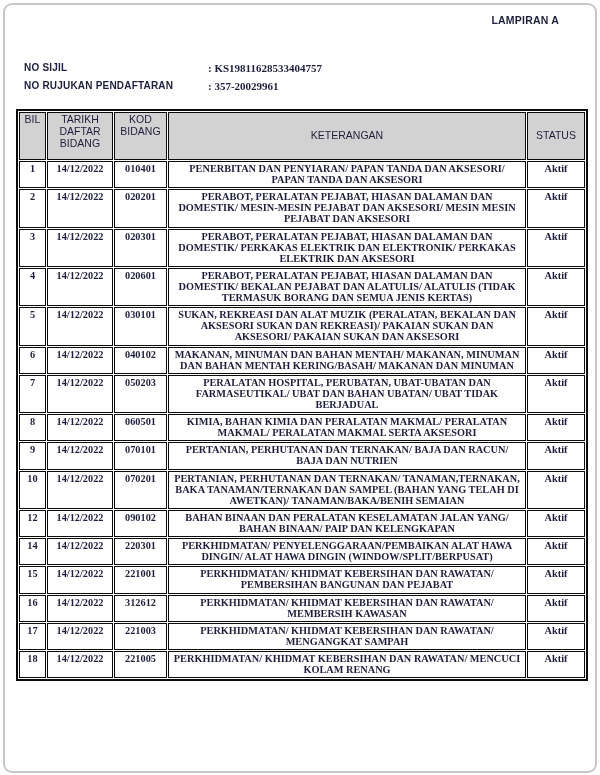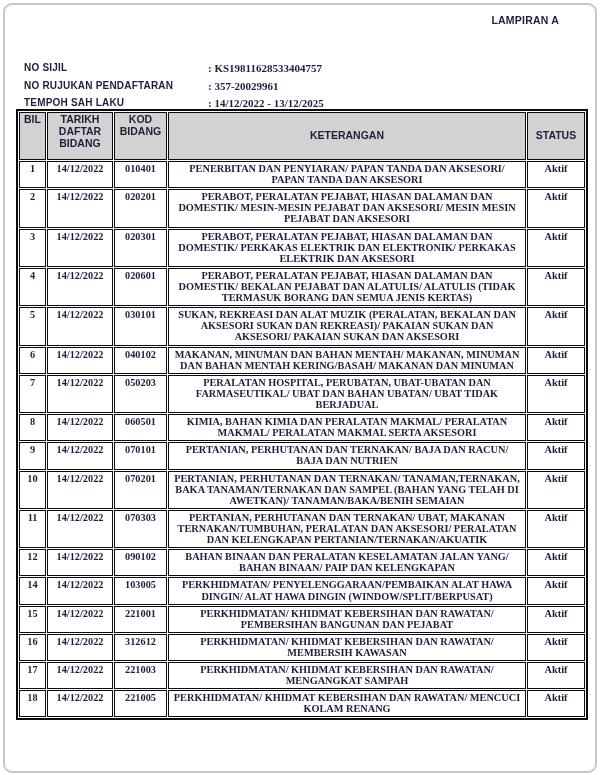--- a/index.html
+++ b/index.html
@@ -30,21 +30,21 @@
     border-collapse:separate;border-spacing:1px;
     border:2px solid #0b0b0b;background:#ffffff;
     table-layout:fixed;
   }
   .reg-table th,.reg-table td{
     border:1.5px solid #0b0b0b;box-sizing:border-box;
     color:#1e1e3c;overflow:hidden;
   }
   .reg-table th{
     background:#d2d2d2;
-    font-family:"Liberation Sans",sans-serif;font-weight:bold;font-size:10.5px;
+    font-family:"Liberation Sans",sans-serif;font-weight:normal;font-size:10.5px;
     height:48px;padding:1px 2px;line-height:1.12;
     vertical-align:top;text-align:center;
   }
   .reg-table th.v-mid{vertical-align:middle;}
   .reg-table td{
     font-family:"Liberation Serif",serif;font-weight:bold;font-size:10.3px;
     line-height:1.08;padding:1px 3px 2px 3px;vertical-align:top;text-align:center;
   }
   col.c-bil{width:27px;}
   col.c-tarikh{width:66px;}
@@ -60,24 +60,20 @@
   <div class="corner-label">LAMPIRAN A</div>
 
   <div class="info-block">
     <div class="info-row">
       <span class="info-label">NO SIJIL</span>
       <span class="info-value">: KS19811628533404757</span>
     </div>
     <div class="info-row">
       <span class="info-label">NO RUJUKAN PENDAFTARAN</span>
       <span class="info-value">: 357-20029961</span>
-    </div>
-    <div class="info-row">
-      <span class="info-label">TEMPOH SAH LAKU</span>
-      <span class="info-value">: 14/12/2022 - 13/12/2025</span>
     </div>
   </div>
 
   <table class="reg-table">
     <colgroup>
       <col class="c-bil">
         <col class="c-tarikh">
         <col class="c-kod">
         <col class="c-ket">
         <col class="c-status">
@@ -156,37 +152,30 @@
           <td class="c-status">Aktif</td>
         </tr>
         <tr>
           <td class="c-bil">10</td>
           <td class="c-tarikh">14/12/2022</td>
           <td class="c-kod">070201</td>
           <td class="c-keterangan">PERTANIAN, PERHUTANAN DAN TERNAKAN/ TANAMAN,TERNAKAN, BAKA TANAMAN/TERNAKAN DAN SAMPEL (BAHAN YANG TELAH DI AWETKAN)/ TANAMAN/BAKA/BENIH SEMAIAN</td>
           <td class="c-status">Aktif</td>
         </tr>
         <tr>
-          <td class="c-bil">11</td>
-          <td class="c-tarikh">14/12/2022</td>
-          <td class="c-kod">070303</td>
-          <td class="c-keterangan">PERTANIAN, PERHUTANAN DAN TERNAKAN/ UBAT, MAKANAN TERNAKAN/TUMBUHAN, PERALATAN DAN AKSESORI/ PERALATAN DAN KELENGKAPAN PERTANIAN/TERNAKAN/AKUATIK</td>
-          <td class="c-status">Aktif</td>
-        </tr>
-        <tr>
           <td class="c-bil">12</td>
           <td class="c-tarikh">14/12/2022</td>
           <td class="c-kod">090102</td>
           <td class="c-keterangan">BAHAN BINAAN DAN PERALATAN KESELAMATAN JALAN YANG/ BAHAN BINAAN/ PAIP DAN KELENGKAPAN</td>
           <td class="c-status">Aktif</td>
         </tr>
         <tr>
           <td class="c-bil">14</td>
           <td class="c-tarikh">14/12/2022</td>
-          <td class="c-kod">103005</td>
+          <td class="c-kod">220301</td>
           <td class="c-keterangan">PERKHIDMATAN/ PENYELENGGARAAN/PEMBAIKAN ALAT HAWA DINGIN/ ALAT HAWA DINGIN (WINDOW/SPLIT/BERPUSAT)</td>
           <td class="c-status">Aktif</td>
         </tr>
         <tr>
           <td class="c-bil">15</td>
           <td class="c-tarikh">14/12/2022</td>
           <td class="c-kod">221001</td>
           <td class="c-keterangan">PERKHIDMATAN/ KHIDMAT KEBERSIHAN DAN RAWATAN/ PEMBERSIHAN BANGUNAN DAN PEJABAT</td>
           <td class="c-status">Aktif</td>
         </tr>

